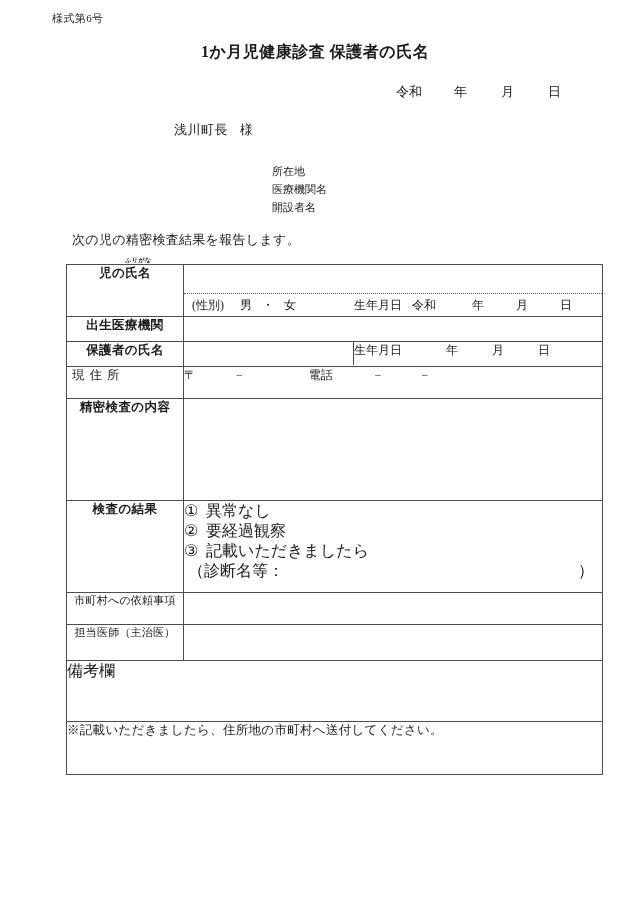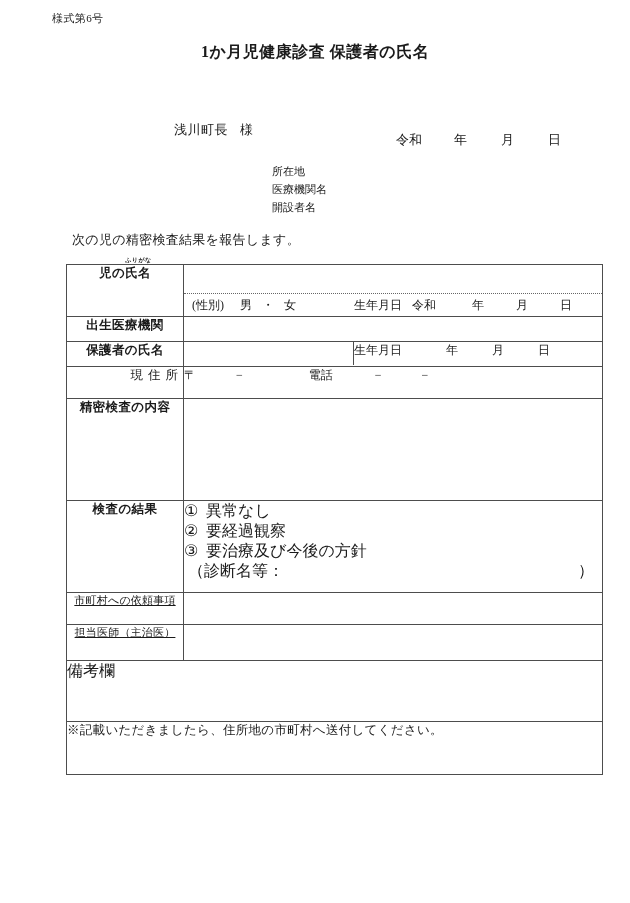--- a/index.html
+++ b/index.html
@@ -44,21 +44,20 @@
     letter-spacing: 0.5px;
     white-space: nowrap;
   }
 
   .date-line {
     position: absolute;
     left: 396px;
     top: 83px;
     font-size: 13px;
     white-space: nowrap;
-    margin-top: 48px;
   }
   .date-line .gap-s { display: inline-block; width: 32px; }
   .date-line .gap-m { display: inline-block; width: 34px; }
 
   .addressee {
     position: absolute;
     left: 174px;
     top: 121px;
     font-size: 13px;
     letter-spacing: 0.5px;
@@ -110,24 +109,23 @@
     white-space: nowrap;
     padding-top: 7px;
     font-weight: bold;
   }
   .lbl-sm {
     text-align: center;
     font-size: 11px;
     letter-spacing: 0.2px;
     white-space: nowrap;
     padding-top: 7px;
-    text-decoration: underline;
   }
   .lbl-wide {
-    text-align: right;
+    text-align: left;
     font-size: 12.5px;
     letter-spacing: 5px;
     text-indent: 5px;
     white-space: nowrap;
     padding-top: 7px;
   }
 
   
   .ruby-wrap {
     display: inline-block;
@@ -303,21 +301,21 @@
       <tr>
         <td class="lbl">検査の結果</td>
         <td class="result-cell">
           <div class="result-line">
             <span class="num">①</span><span>異常なし</span>
           </div>
           <div class="result-line">
             <span class="num">②</span><span>要経過観察</span>
           </div>
           <div class="result-line">
-            <span class="num">③</span><span>要治療及び今後の方針</span>
+            <span class="num">③</span><span>記載いただきましたら</span>
           </div>
           <div class="diag-line">
             <span>（診断名等：</span><span class="diag-close">）</span>
           </div>
         </td>
       </tr>
 
       <tr>
         <td class="lbl-sm">市町村への依頼事項</td>
         <td class="req-cell"></td>

